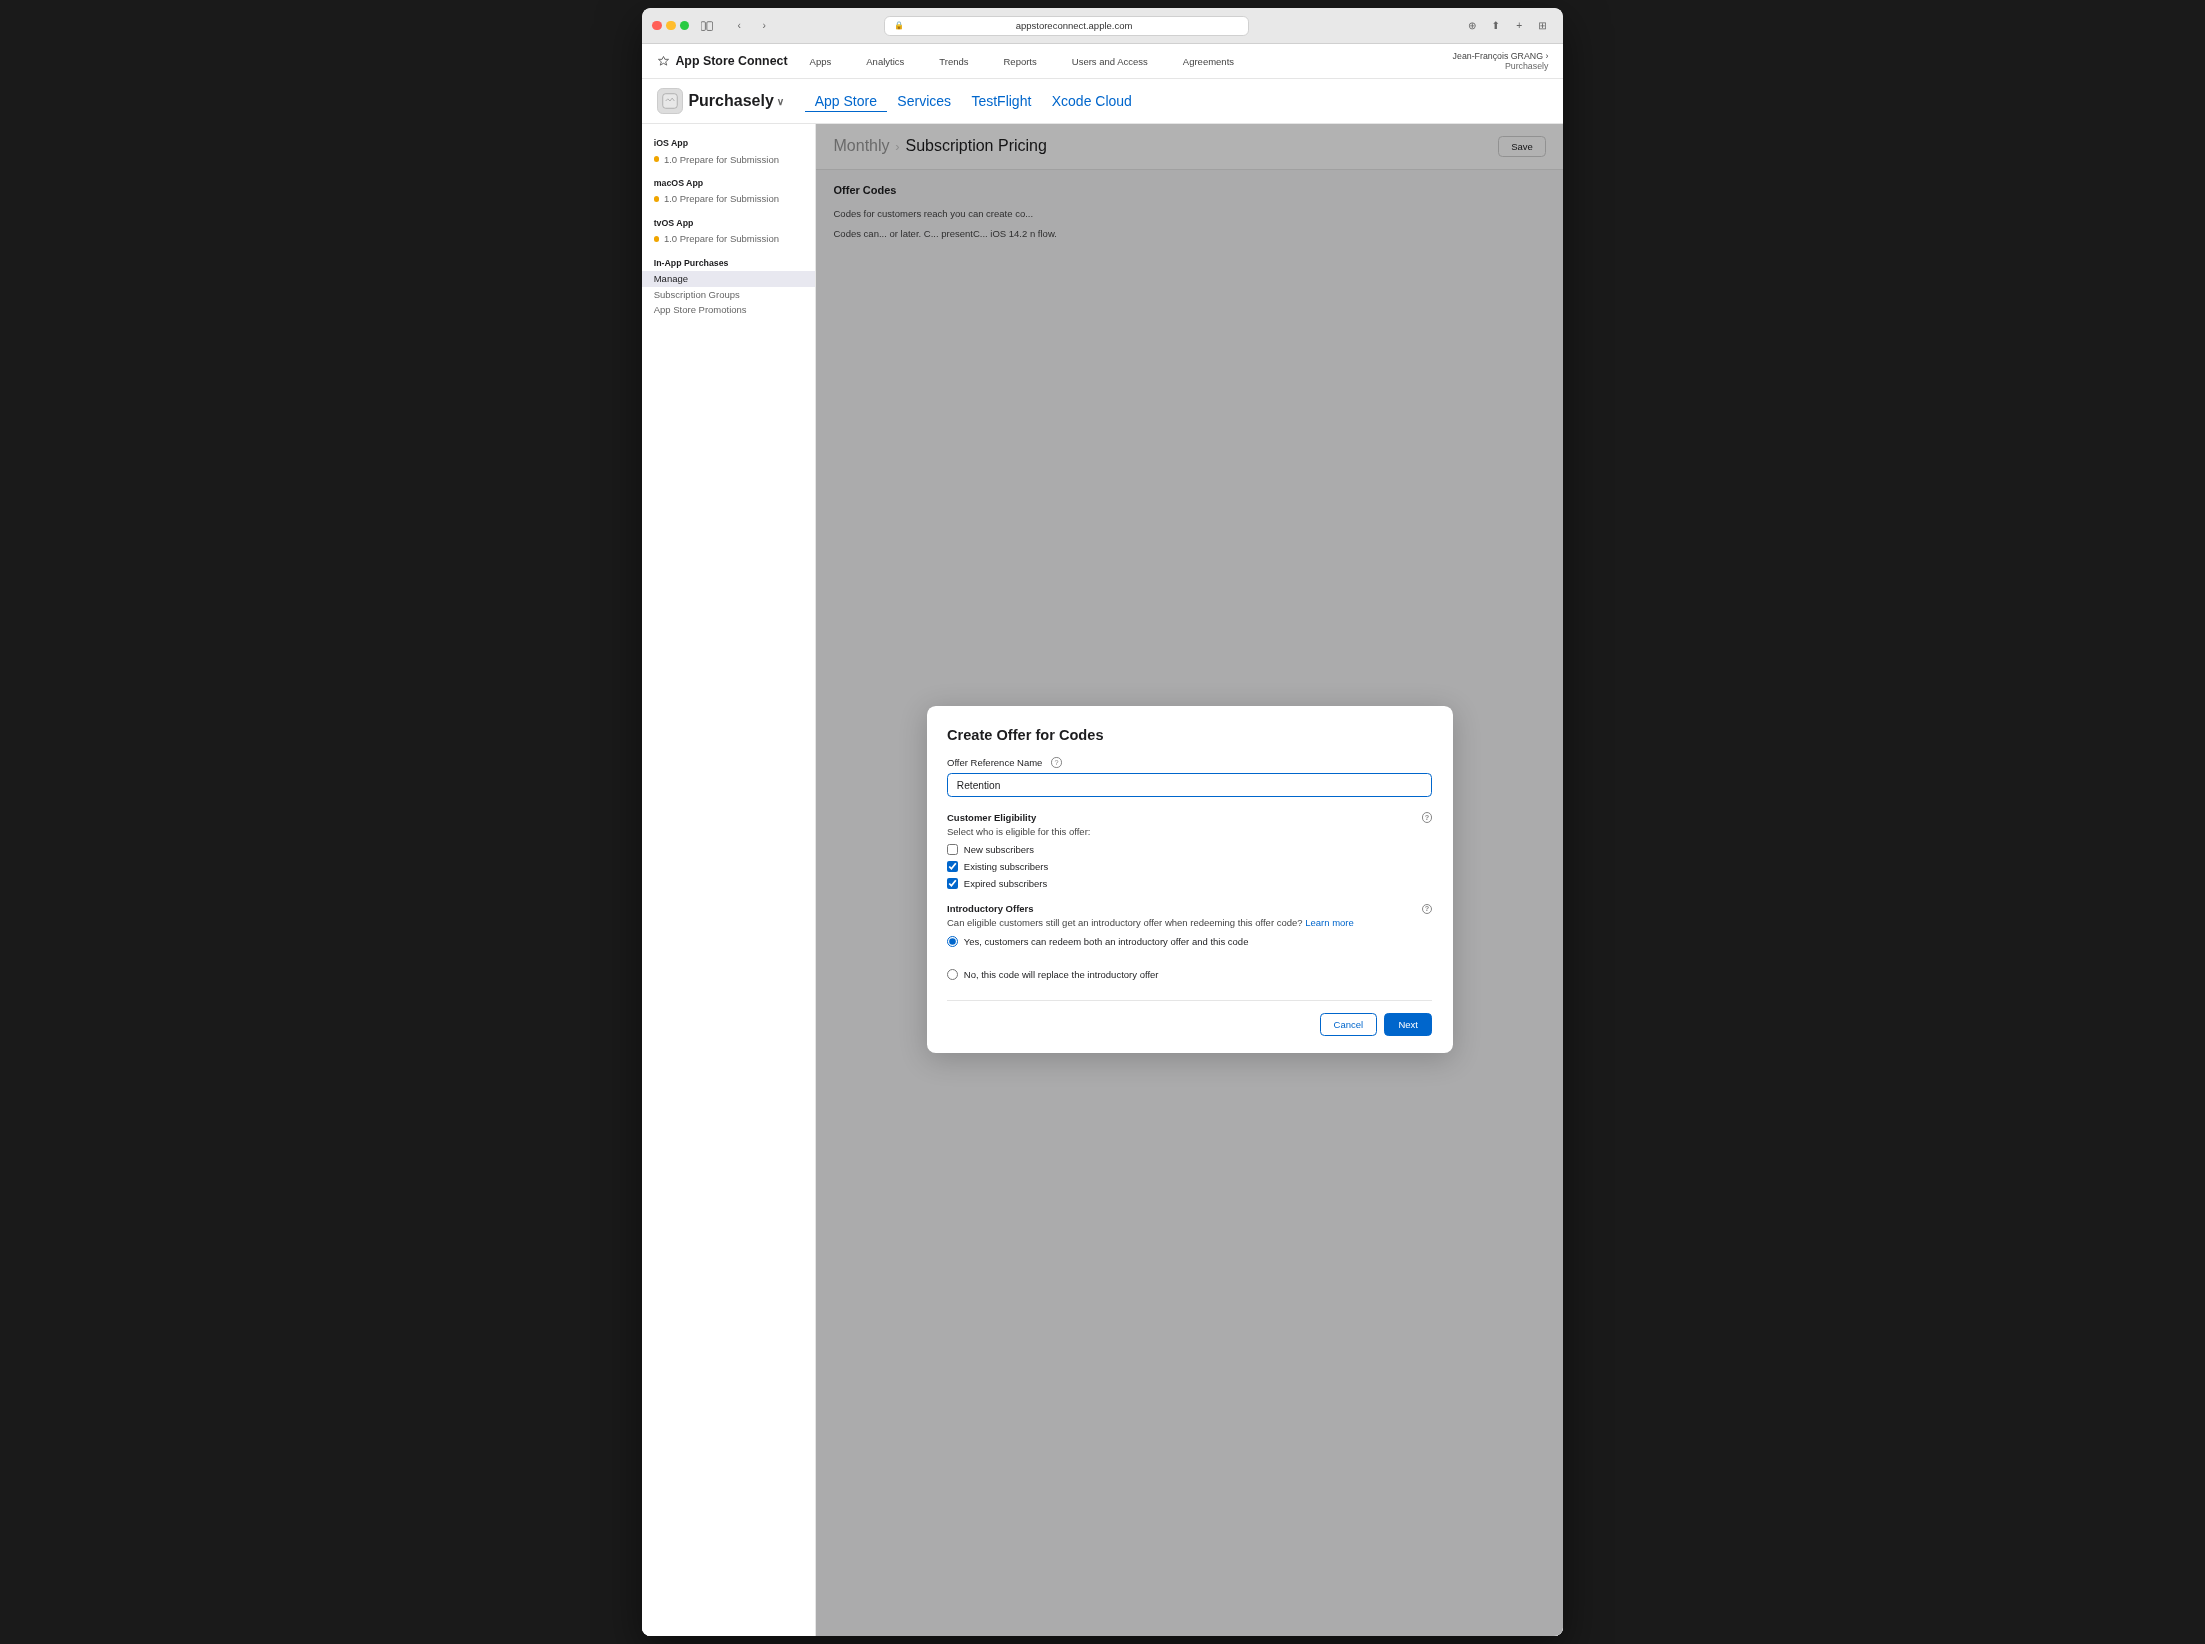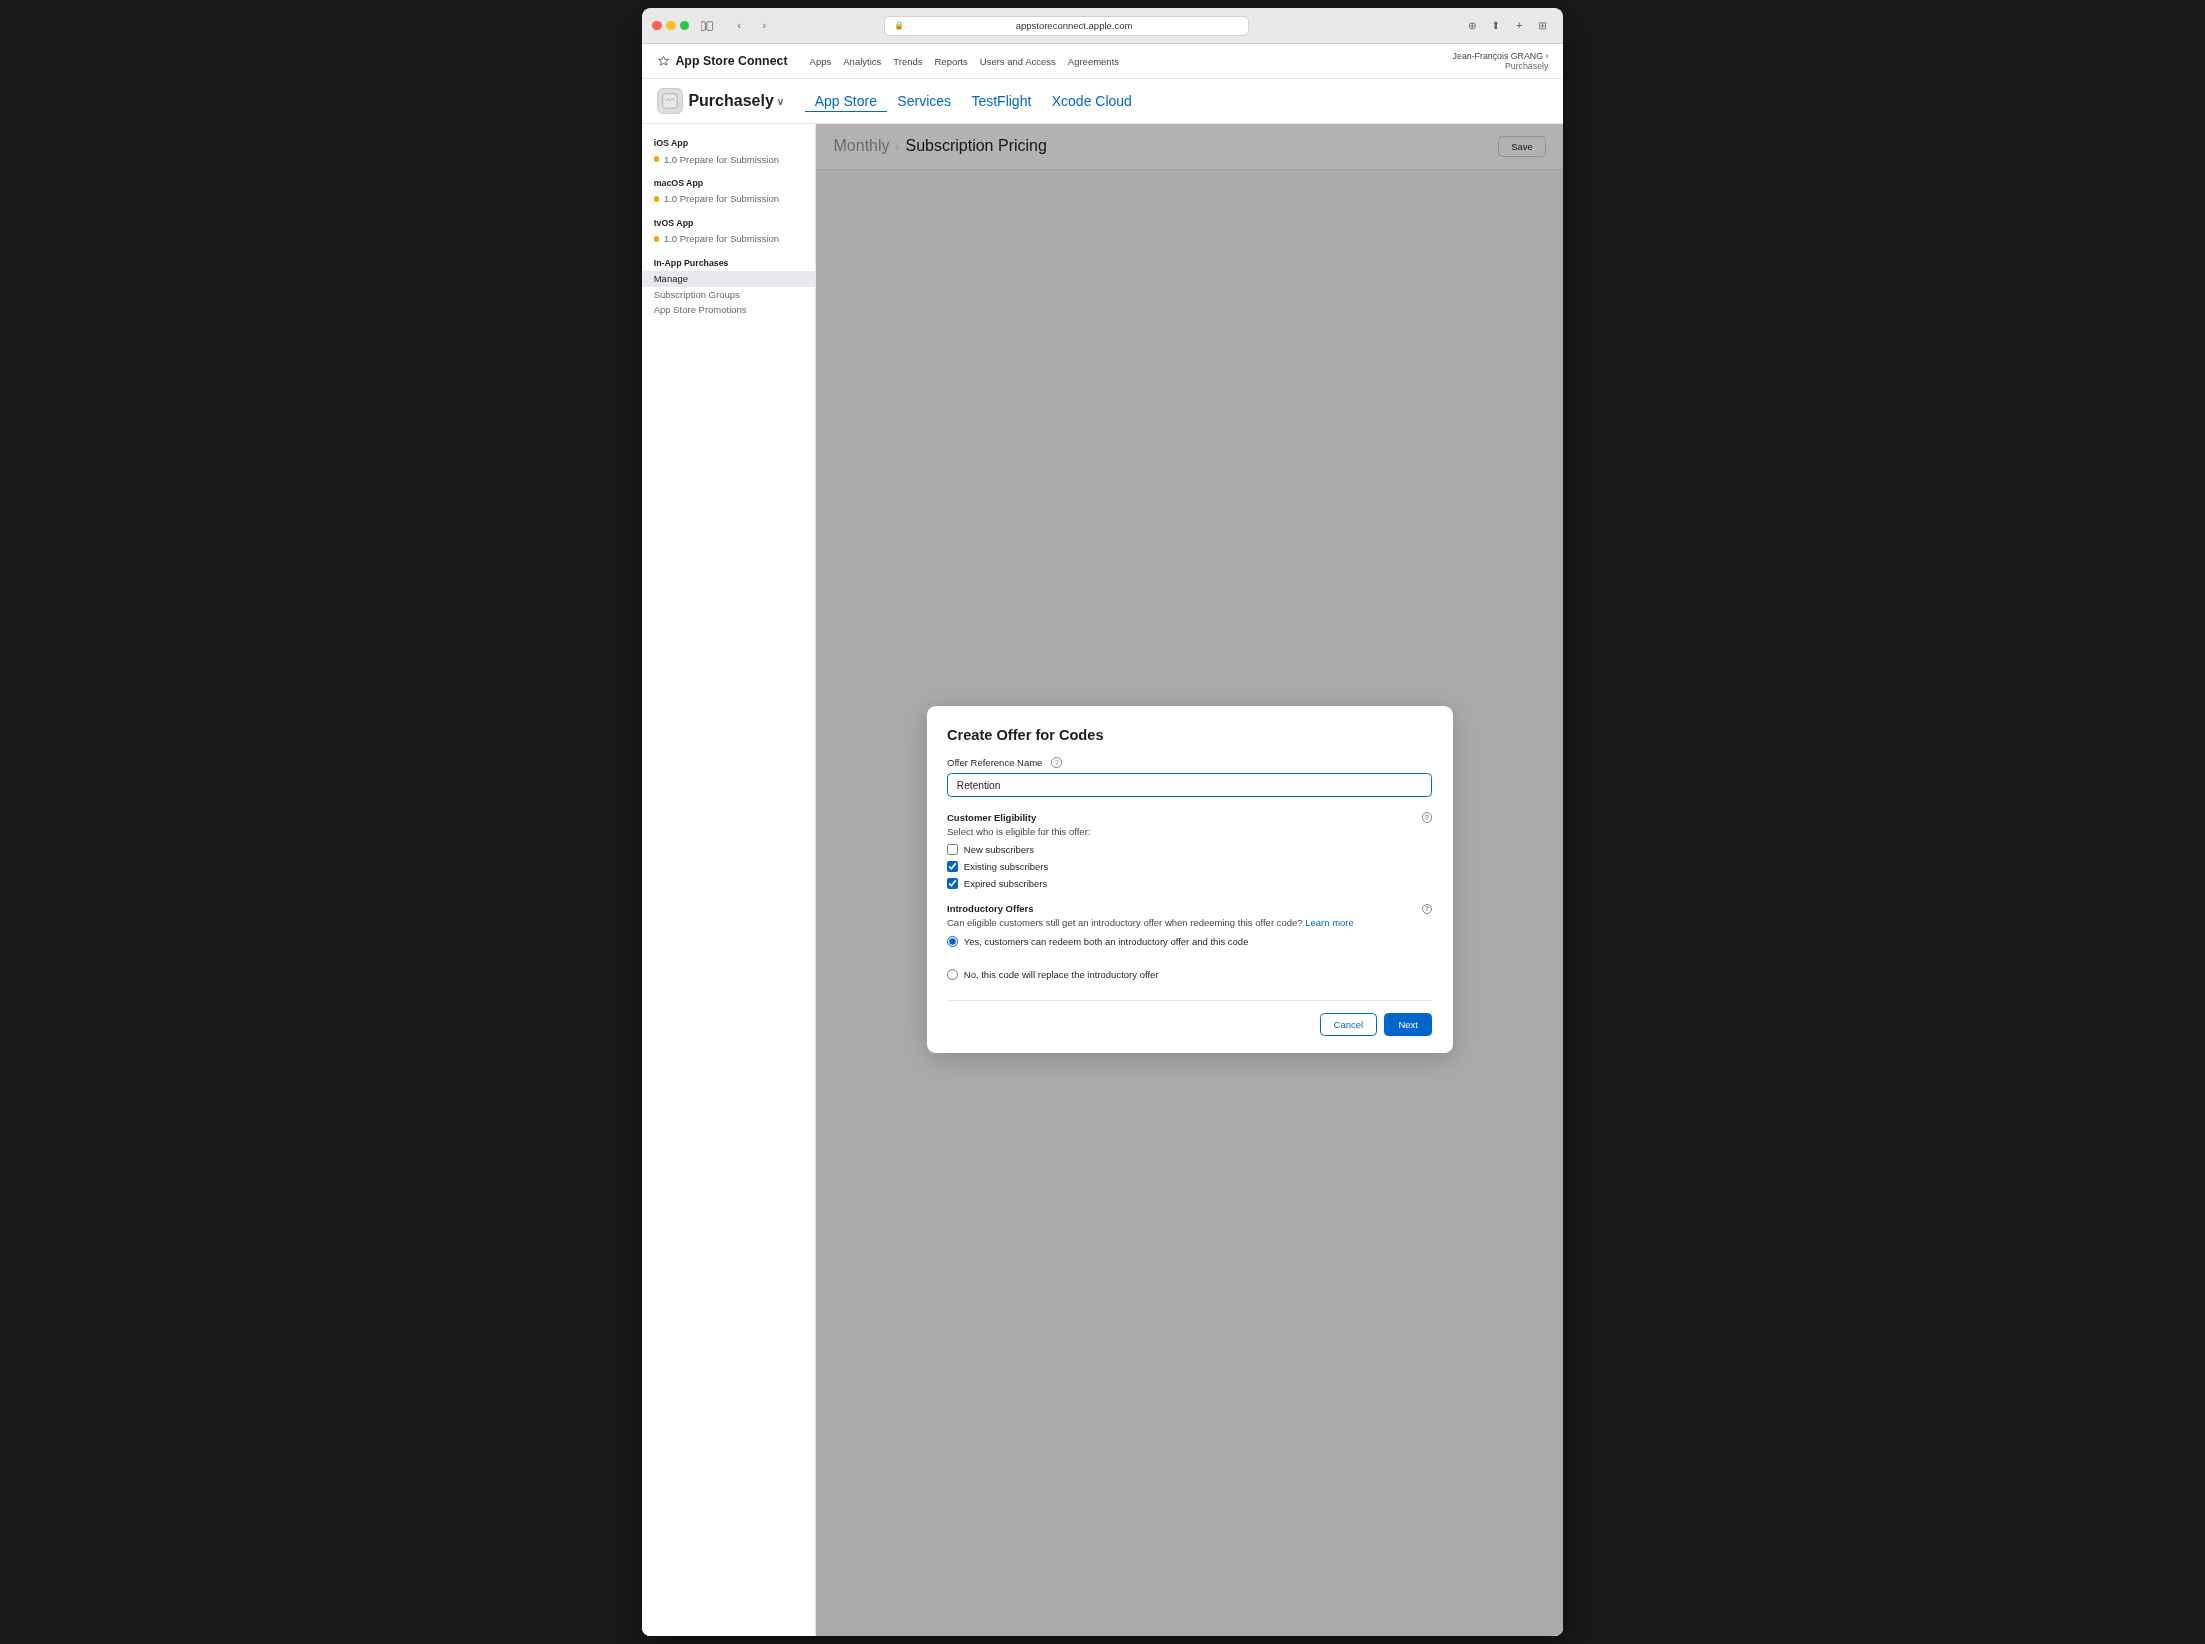--- a/index.html
+++ b/index.html
@@ -110,21 +110,21 @@
       gap: 5.8px;
       font-size: 12.4px;
       font-weight: 600;
       color: #1d1d1f;
       margin-right: 22px;
     }
     .app-logo svg { color: #555; }
     .top-nav-links {
       display: flex;
       align-items: center;
-      gap: 12px;
+      gap: 35px;
       flex: 1;
     }
     .top-nav-link {
       font-size: 9.5px;
       color: #444;
       text-decoration: none;
       cursor: pointer;
     }
     .user-info {
       margin-left: auto;
@@ -541,20 +541,25 @@
 
         <div class="breadcrumb-bar">
           <div class="breadcrumb">
             <span class="breadcrumb-link">Monthly</span>
             <span class="breadcrumb-sep">›</span>
             <span class="breadcrumb-current">Subscription Pricing</span>
           </div>
           <button class="save-btn">Save</button>
         </div>
 
+        <div class="subscription-content">
+          <div class="subscription-section-title">Offer Codes</div>
+          <p class="offer-codes-desc">Codes for customers reach you can create co...</p>
+          <p class="offer-codes-desc">Codes can... or later. C... presentC... iOS 14.2 n flow.</p>
+        </div>
 
         <div class="overlay">
           <div class="modal">
             <div class="modal-title">Create Offer for Codes</div>
 
             <div class="form-group">
               <div class="form-label">
                 <span>Offer Reference Name</span>
                 <span class="help-icon">?</span>
               </div>

